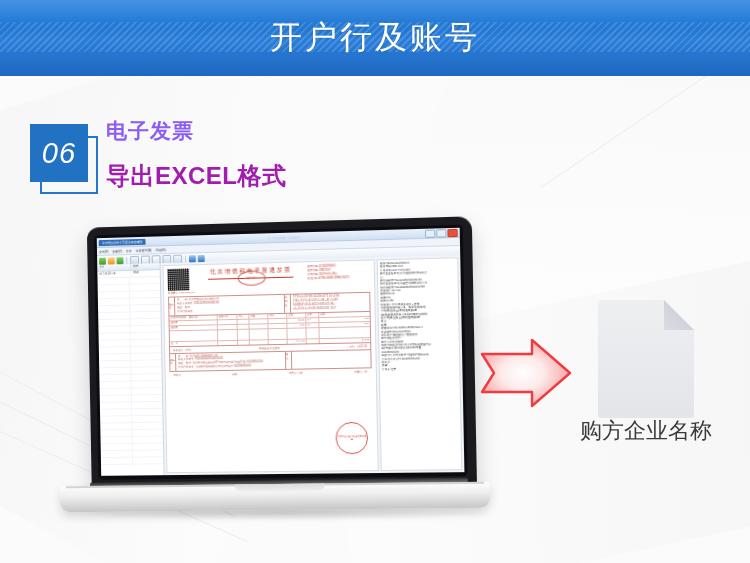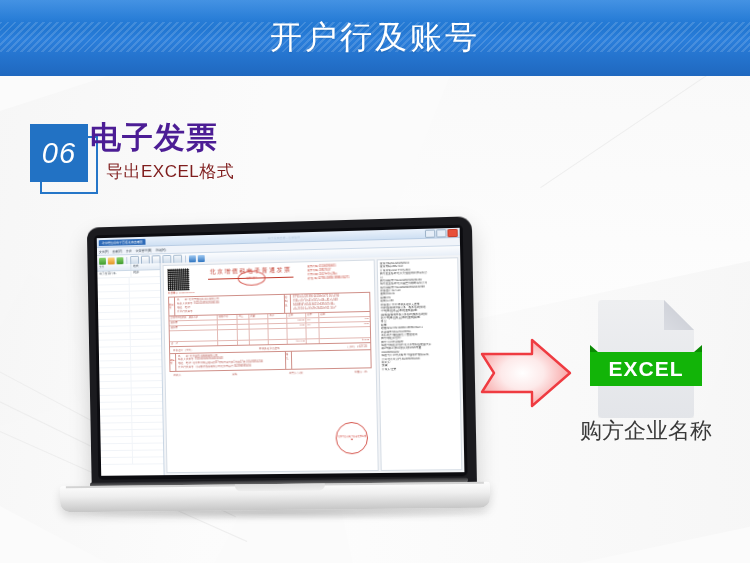--- a/index.html
+++ b/index.html
@@ -46,26 +46,26 @@
   #badge-outline{
     position:absolute;left:10px;top:12px;width:58px;height:58px;
     border:2px solid #2576c8;background:transparent;box-sizing:border-box;
   }
   #badge-solid{
     position:absolute;left:0;top:0;width:58px;height:58px;background:#2272c4;
     display:flex;align-items:center;justify-content:center;
     color:#fff;font-size:29px;font-style:italic;font-weight:400;letter-spacing:1px;
   }
   #title-main{
-    position:absolute;left:90px;top:117px;
-    font-size:31px;color:#4c1d95;font-weight:700;letter-spacing:1px;
+    position:absolute;left:106px;top:117px;
+    font-size:21px;color:#8b5cf6;font-weight:700;letter-spacing:1px;
   }
   #title-sub{
     position:absolute;left:106px;top:160px;
-    font-size:17px;color:#7f1d1d;letter-spacing:.5px;
+    font-size:24px;color:#a21caf;letter-spacing:.5px;font-weight:bold;
   }
 
   
   #laptop{position:absolute;left:60px;top:222px;width:430px;height:300px;}
   #lid{
     position:absolute;left:26px;top:0;width:386px;height:268px;
     background:#1b1b1f;border-radius:12px 14px 6px 6px;
     transform:perspective(900px) rotateY(-4deg) rotateZ(-1.1deg);
     box-shadow:0 10px 22px rgba(0,0,0,.18);
   }
@@ -548,17 +548,14 @@
         <stop offset="100%" stop-color="#f79b9b"></stop>
       </radialGradient>
     </defs>
     <path d="M2 16 L14 35 L2 54 L52 54 L52 68 L90 35 L52 2 L52 16 Z" fill="url(#ag)" stroke="#ef3b41" stroke-width="2.4" stroke-linejoin="round"></path>
   </svg>
 </div>
 
 <div id="excel">
   <div id="doc"></div>
   <div id="fold"></div>
-  <div id="band">
-    <span id="band-label">EXCEL</span>
-  </div>
 </div>
 <div id="excel-caption">购方企业名称</div>
 
 </body></html>

